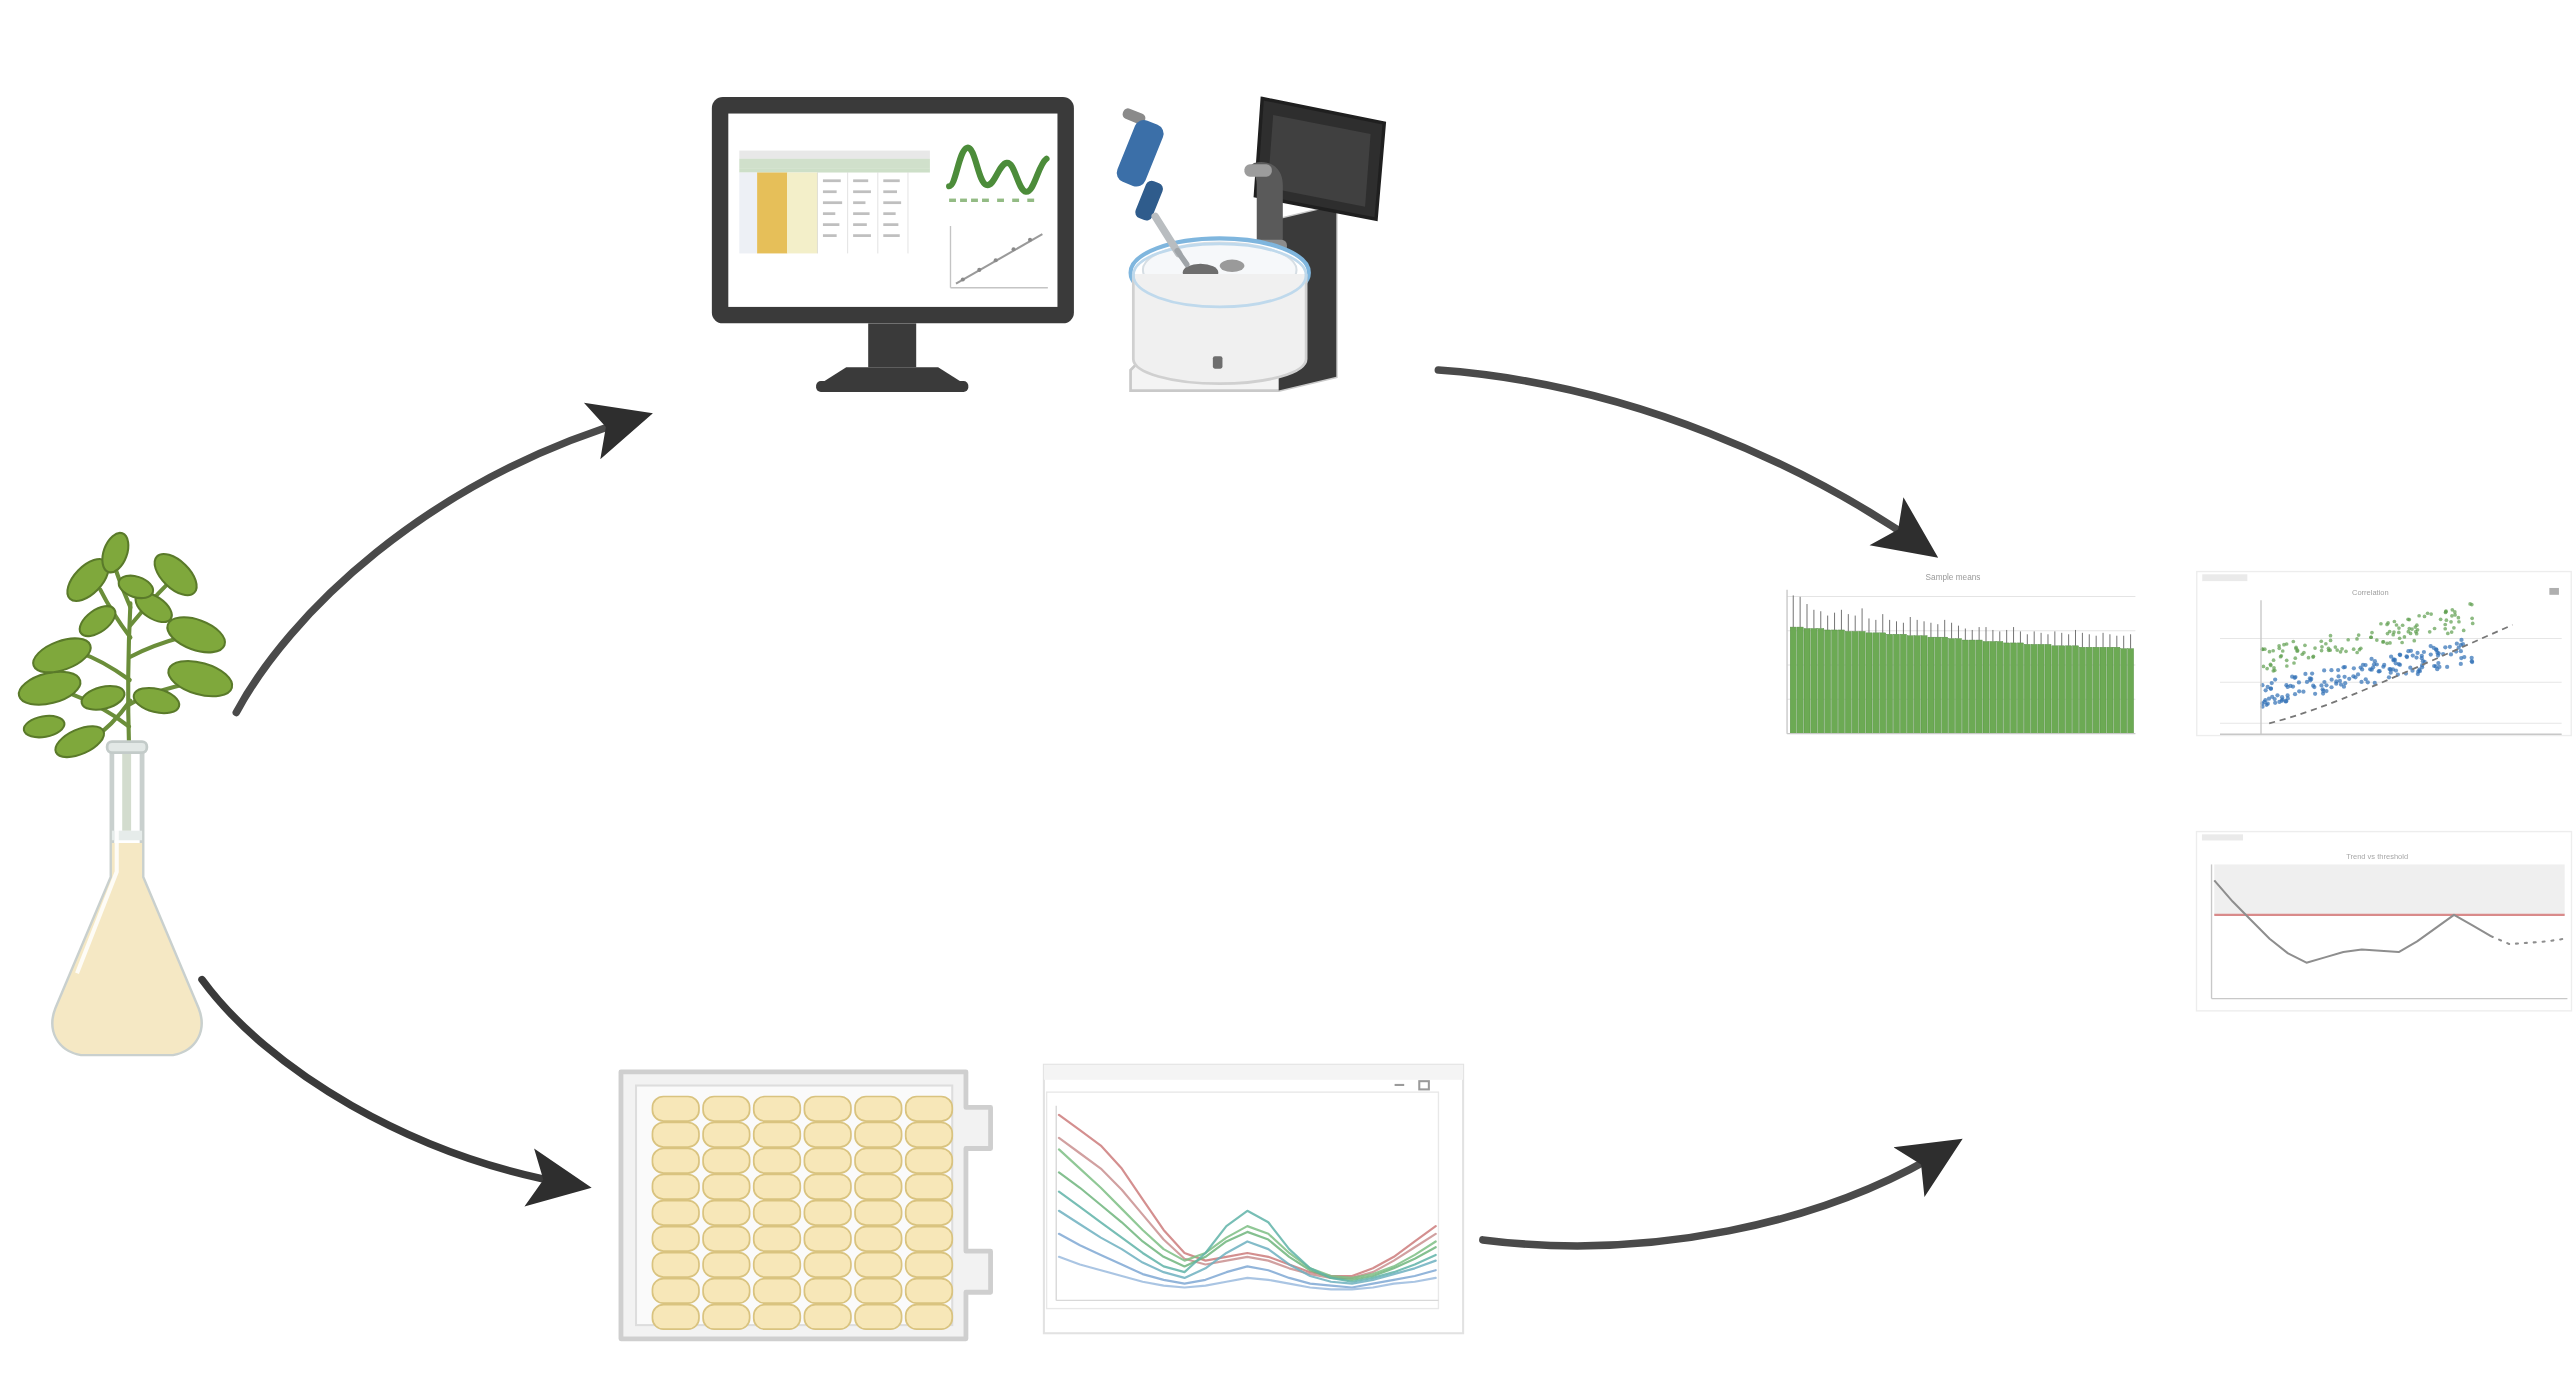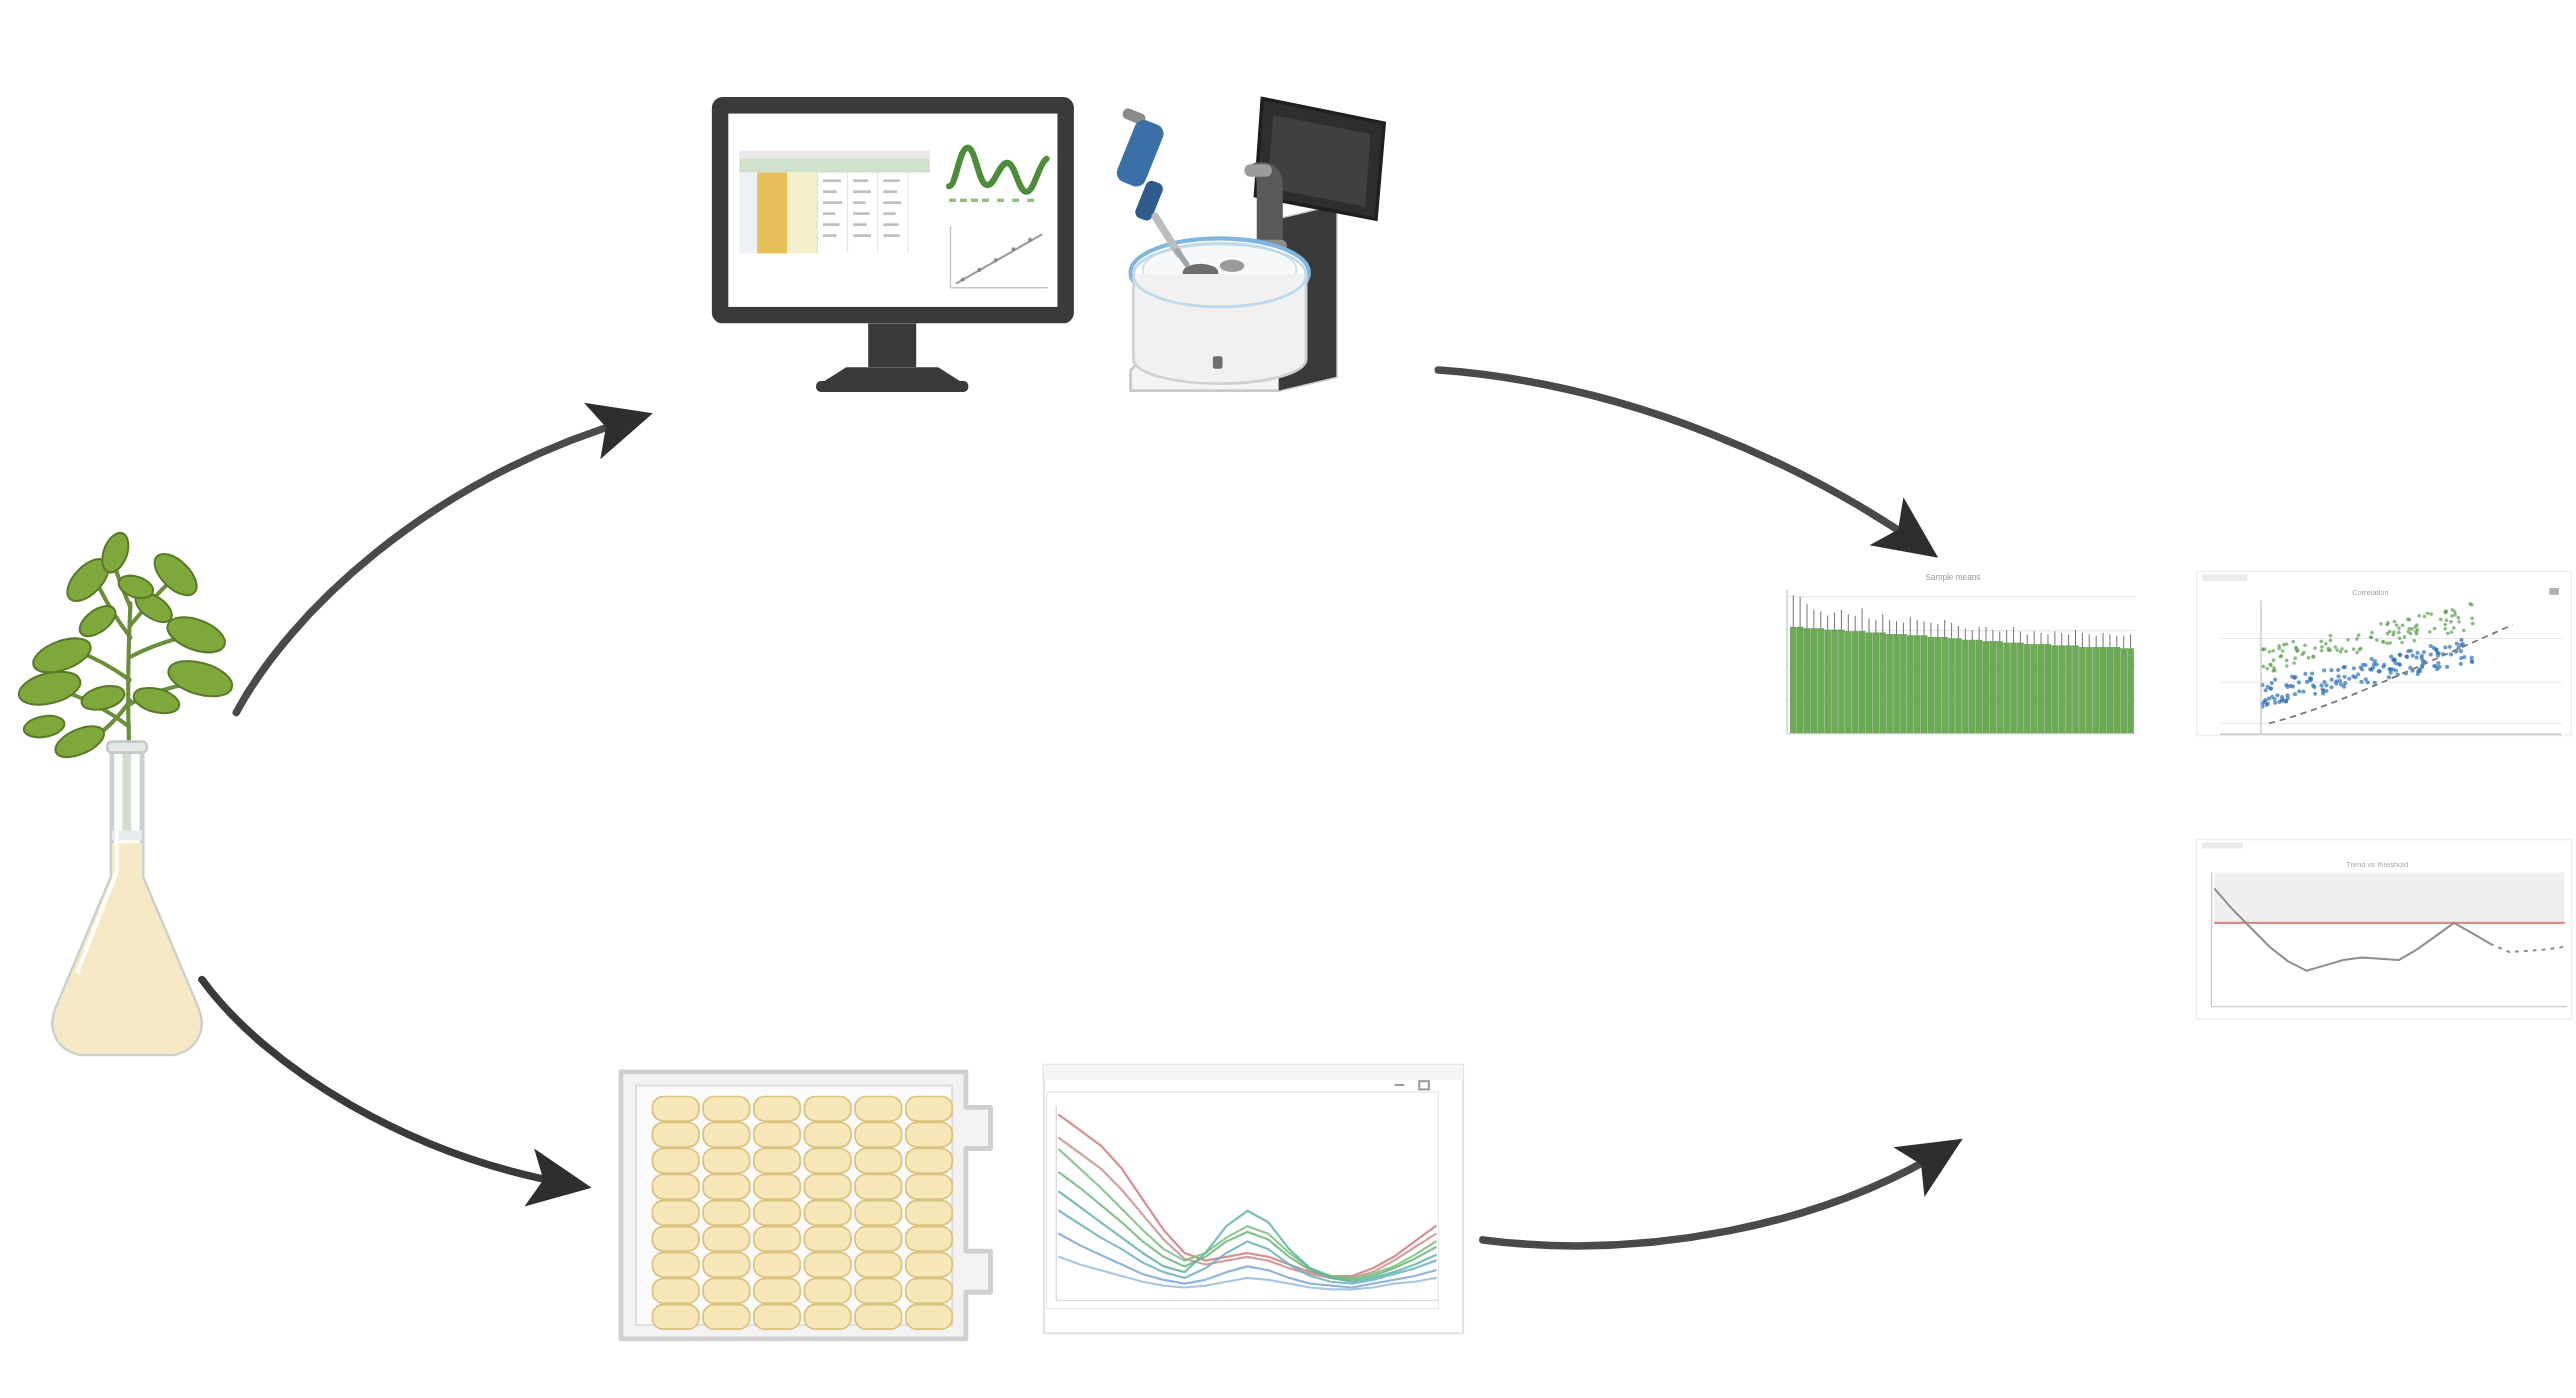--- a/index.html
+++ b/index.html
@@ -13,21 +13,21 @@
 
   
   svg{display:block;overflow:visible;}
 
   
   #results-panel{left:1740px;top:548px;width:836px;height:521px;}
   .chart-card{position:absolute;background:#ffffff;}
   #chart-bar-errorbars{left:20.5px;top:20.5px;width:384px;height:199px;}
   #chart-scatter{left:452px;top:13.7px;width:384px;height:205px;}
   #chart-grouped-bars{left:17px;top:274px;width:390px;height:219px;}
-  #chart-line-threshold{left:452px;top:282px;width:384px;height:219px;}
+  #chart-line-threshold{left:452px;top:274px;width:384px;height:219px;}
 
   
   #monitor{left:705px;top:82px;width:384px;height:336px;}
   
   #spectrophotometer{left:1110px;top:82px;width:288px;height:336px;}
   
   #plant-flask{left:13.7px;top:521px;width:226px;height:555px;}
   
   #microplate{left:610px;top:1062px;width:397px;height:288px;}
   

